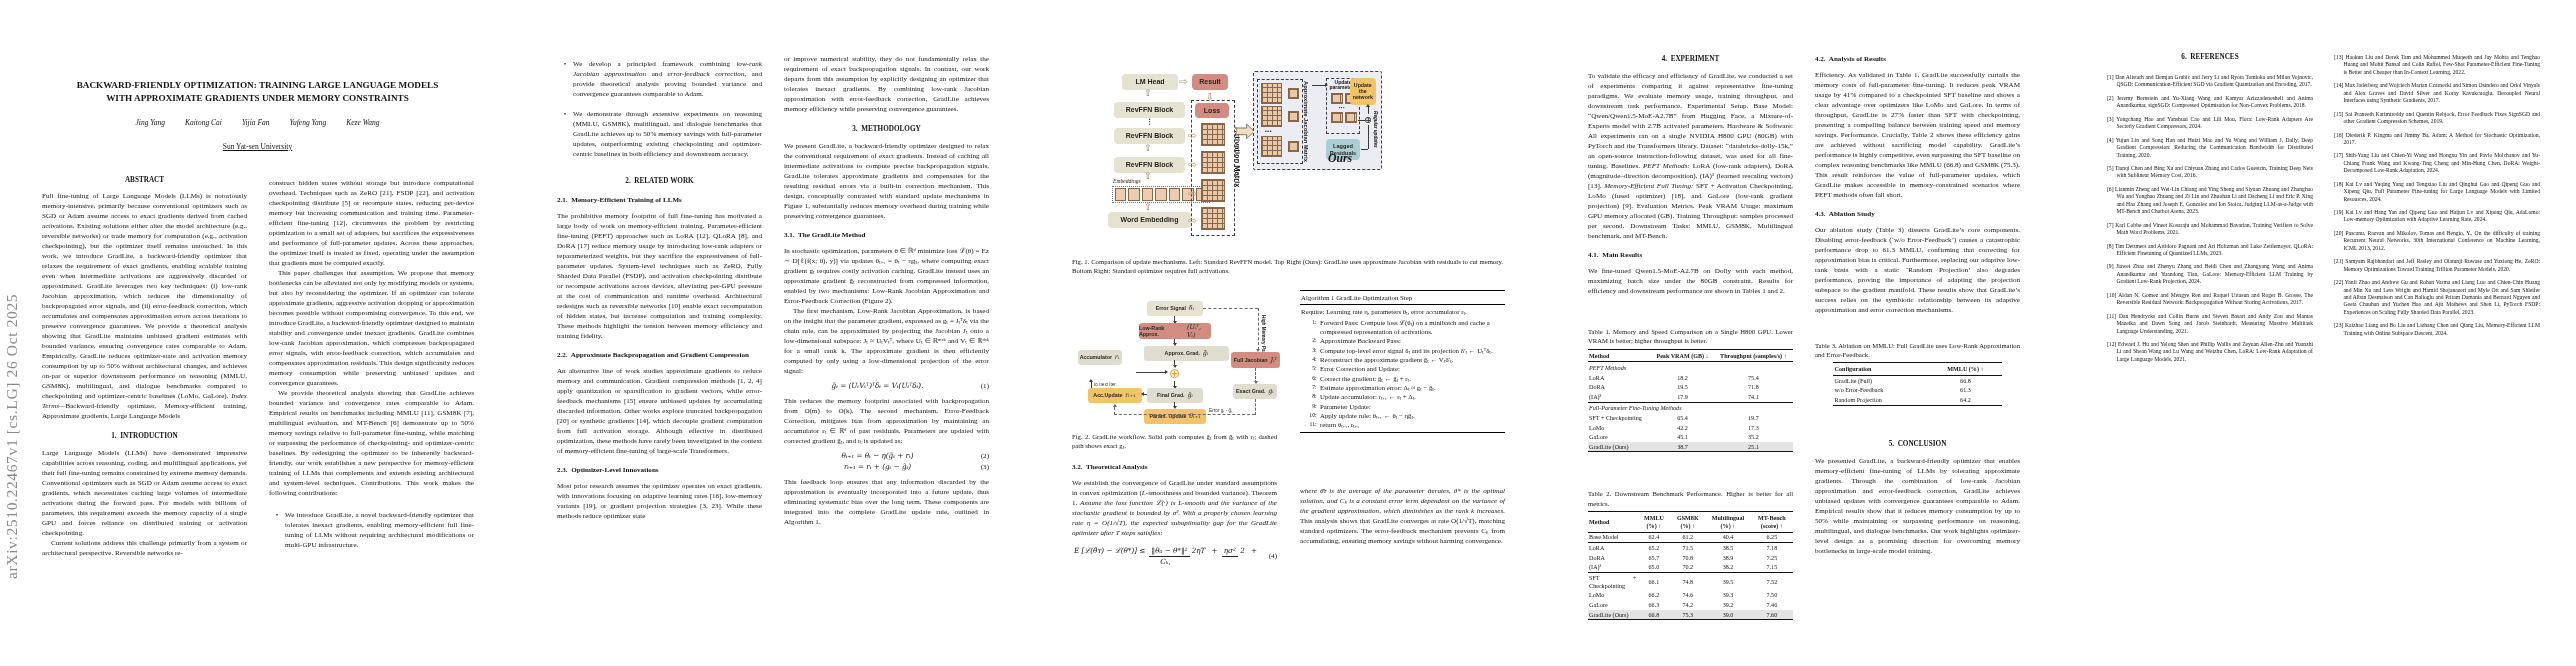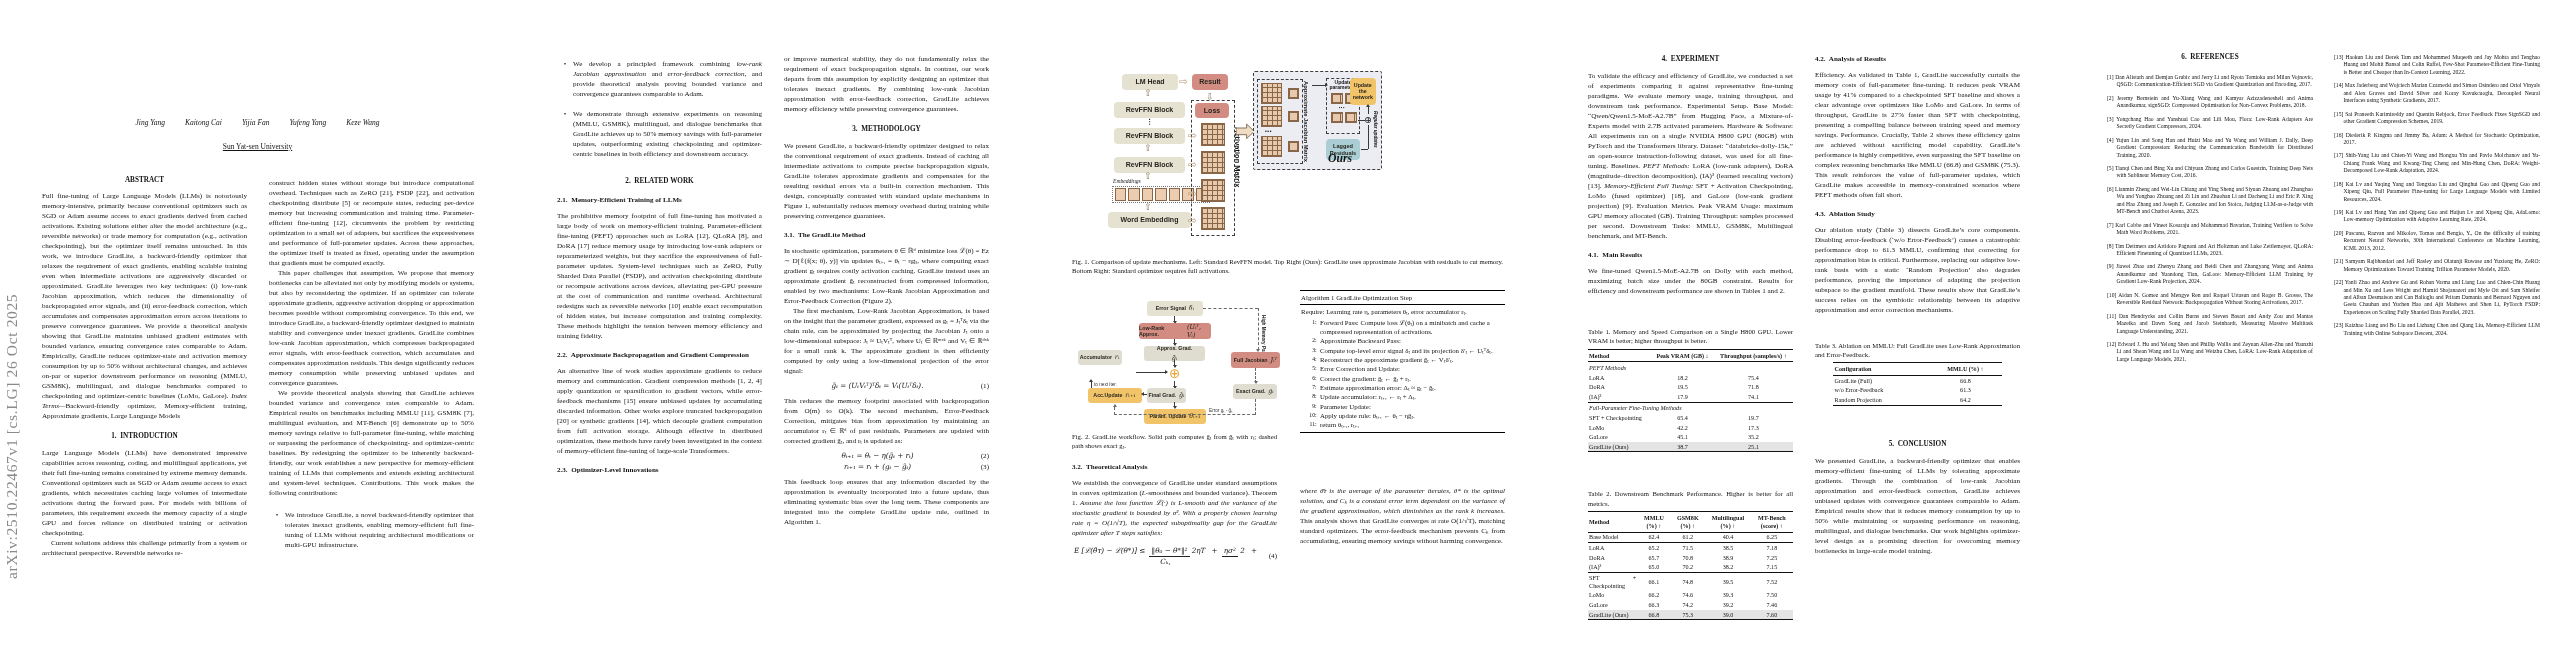--- a/index.html
+++ b/index.html
@@ -81,20 +81,24 @@
   .brand{position:absolute;font-family:"Liberation Serif",serif;font-weight:bold;font-style:italic;font-size:11.7px;}
 </style>
 </head>
 <body>
 
 <div class="canvas">
 
   <div class="watermark">arXiv:2510.22467v1  [cs.LG]  26 Oct 2025</div>
 
   <div class="page" id="page1">
+    <div class="title">
+      <div>BACKWARD-FRIENDLY OPTIMIZATION: TRAINING LARGE LANGUAGE MODELS</div>
+      <div>WITH APPROXIMATE GRADIENTS UNDER MEMORY CONSTRAINTS</div>
+    </div>
     <div class="authors">
         <div class="author">Jing Yang</div>
         <div class="author">Kaitong Cai</div>
         <div class="author">Yijia Fan</div>
         <div class="author">Yufeng Yang</div>
         <div class="author">Keze Wang</div>
       </div>
     <div class="affil">Sun Yat-sen University</div>
 
     <div class="col" style="left:42px;top:175px;height:478px;">
@@ -125,20 +129,21 @@
       <div class="bullet" style="margin-top:10px;">
         <span class="bm">•</span>
         <span class="bt">We demonstrate through extensive experiments on reasoning (MMLU, GSM8K), multilingual, and dialogue benchmarks that GradLite achieves up to 50% memory savings with full-parameter updates, outperforming existing checkpointing and optimizer-centric baselines in both efficiency and downstream accuracy.</span>
       </div>
       <div class="h1" style="margin-top:16.7px;">2.  RELATED WORK</div>
       <div class="h2">2.1.  Memory-Efficient Training of LLMs</div>
       <p class="p">The prohibitive memory footprint of full fine-tuning has motivated a large body of work on memory-efficient training. Parameter-efficient fine-tuning (PEFT) approaches such as LoRA [12], QLoRA [8], and DoRA [17] reduce memory usage by introducing low-rank adapters or reparameterized weights, but they sacrifice the expressiveness of full-parameter updates. System-level techniques such as ZeRO, Fully Sharded Data Parallel (FSDP), and activation checkpointing distribute or recompute activations across devices, alleviating per-GPU pressure at the cost of communication and runtime overhead. Architectural redesigns such as reversible networks [10] enable exact recomputation of hidden states, but increase computation and training complexity. These methods highlight the tension between memory efficiency and training fidelity.</p>
       <div class="h2">2.2.  Approximate Backpropagation and Gradient Compression</div>
       <p class="p">An alternative line of work studies approximate gradients to reduce memory and communication. Gradient compression methods [1, 2, 4] apply quantization or sparsification to gradient vectors, while error-feedback mechanisms [15] ensure unbiased updates by accumulating discarded information. Other works explore truncated backpropagation [20] or synthetic gradients [14], which decouple gradient computation from full activation storage. Although effective in distributed optimization, these methods have rarely been investigated in the context of memory-efficient fine-tuning of large-scale Transformers.</p>
       <div class="h2">2.3.  Optimizer-Level Innovations</div>
+      <p class="p">Most prior research assumes the optimizer operates on exact gradients, with innovations focusing on adaptive learning rates [16], low-memory variants [19], or gradient projection strategies [3, 23]. While these methods reduce optimizer state</p>
     </div>
 
     <div class="col" style="left:269px;top:54px;height:561px;">
       <p class="p">or improve numerical stability, they do not fundamentally relax the requirement of exact backpropagation signals. In contrast, our work departs from this assumption by explicitly designing an optimizer that tolerates inexact gradients. By combining low-rank Jacobian approximation with error-feedback correction, GradLite achieves memory efficiency while preserving convergence guarantees.</p>
       <div class="h1">3.  METHODOLOGY</div>
       <p class="p"><span>We present </span><span class="b">GradLite</span><span>, a backward-friendly optimizer designed to relax the conventional requirement of exact gradients. Instead of caching all intermediate activations to compute precise backpropagation signals, GradLite tolerates approximate gradients and compensates for the resulting residual errors via a built-in correction mechanism. This design, conceptually contrasted with standard update mechanisms in Figure 1, substantially reduces memory overhead during training while preserving convergence guarantees.</span></p>
       <div class="h2">3.1.  The GradLite Method</div>
       <p class="p">In stochastic optimization, parameters θ ∈ ℝᵈ minimize loss ℒ(θ) = Ez ∼ D[ℓ(f(x; θ), y)] via updates θₜ₊₁ = θₜ − ηgₜ, where computing exact gradient gₜ requires costly activation caching. GradLite instead uses an approximate gradient g̃ₜ reconstructed from compressed information, enabled by two mechanisms: Low-Rank Jacobian Approximation and Error-Feedback Correction (Figure 2).</p>
       <p class="p ind">The first mechanism, Low-Rank Jacobian Approximation, is based on the insight that the parameter gradient, expressed as gₜ = Jₜᵀδₜ via the chain rule, can be approximated by projecting the Jacobian Jₜ onto a low-dimensional subspace: Jₜ ≈ UₜVₜᵀ, where Uₜ ∈ ℝᵐˣᵏ and Vₜ ∈ ℝᵈˣᵏ for a small rank k. The approximate gradient is then efficiently computed by only using a low-dimensional projection of the error signal:</p>
       <div class="eqrow">
@@ -245,36 +250,36 @@
           <span class="mm">δₜ</span>
       </div>
       <div class="vline" style="left:102px;top:15.6px;height:5.6px;"></div>
         <div class="ah-d" style="left:101px;top:20.6px;"></div>
       <div class="fnode salmon" style="left:67px;top:23px;width:72px;height:15.6px;">
         <span>Low-Rank Approx.</span>
           <span class="mm">(Uₜᵀ, Vₜ)</span>
       </div>
       <div class="vline" style="left:102px;top:39px;height:4.4px;"></div>
         <div class="ah-d" style="left:101px;top:43px;"></div>
-      <div class="fnode grayb" style="left:72px;top:46px;width:61px;height:14.5px;flex-direction:column;">
+      <div class="fnode grayb" style="left:72px;top:46px;width:85px;height:14.5px;">
         <span>Approx. Grad.</span>
           <span class="mm">g̃ₜ</span>
       </div>
       <div class="vline" style="left:102px;top:60px;height:5.6px;"></div>
         <div class="ah-d" style="left:101px;top:65px;"></div>
       <span class="oplus" style="left:97px;top:67px;">⊕</span>
       <div class="fnode grayb" style="left:5.6px;top:50px;width:44px;height:14.5px;">
         <span>Accumulator</span>
           <span class="mm">rₜ</span>
       </div>
       <div class="hline" style="left:64px;top:72px;width:31px;"></div>
         <div class="ah-r" style="left:93px;top:70px;"></div>
       <div class="vline" style="left:102px;top:81px;height:6.1px;"></div>
         <div class="ah-d" style="left:101px;top:86px;"></div>
-      <div class="fnode grayb" style="left:75px;top:88px;width:39px;height:14.5px;">
+      <div class="fnode grayb" style="left:75px;top:88px;width:56px;height:14.5px;">
         <span>Final Grad.</span>
           <span class="mm">ĝₜ</span>
       </div>
       <div class="fnode orange" style="left:15.6px;top:88px;width:54px;height:14.5px;">
         <span>Acc.Update</span>
           <span class="mm">rₜ₊₁</span>
       </div>
       <div class="hline" style="left:72px;top:94px;width:3.3px;"></div>
         <div class="ah-l" style="left:69px;top:92px;"></div>
       <div class="vline" style="left:19px;top:81px;height:6.7px;"></div>

